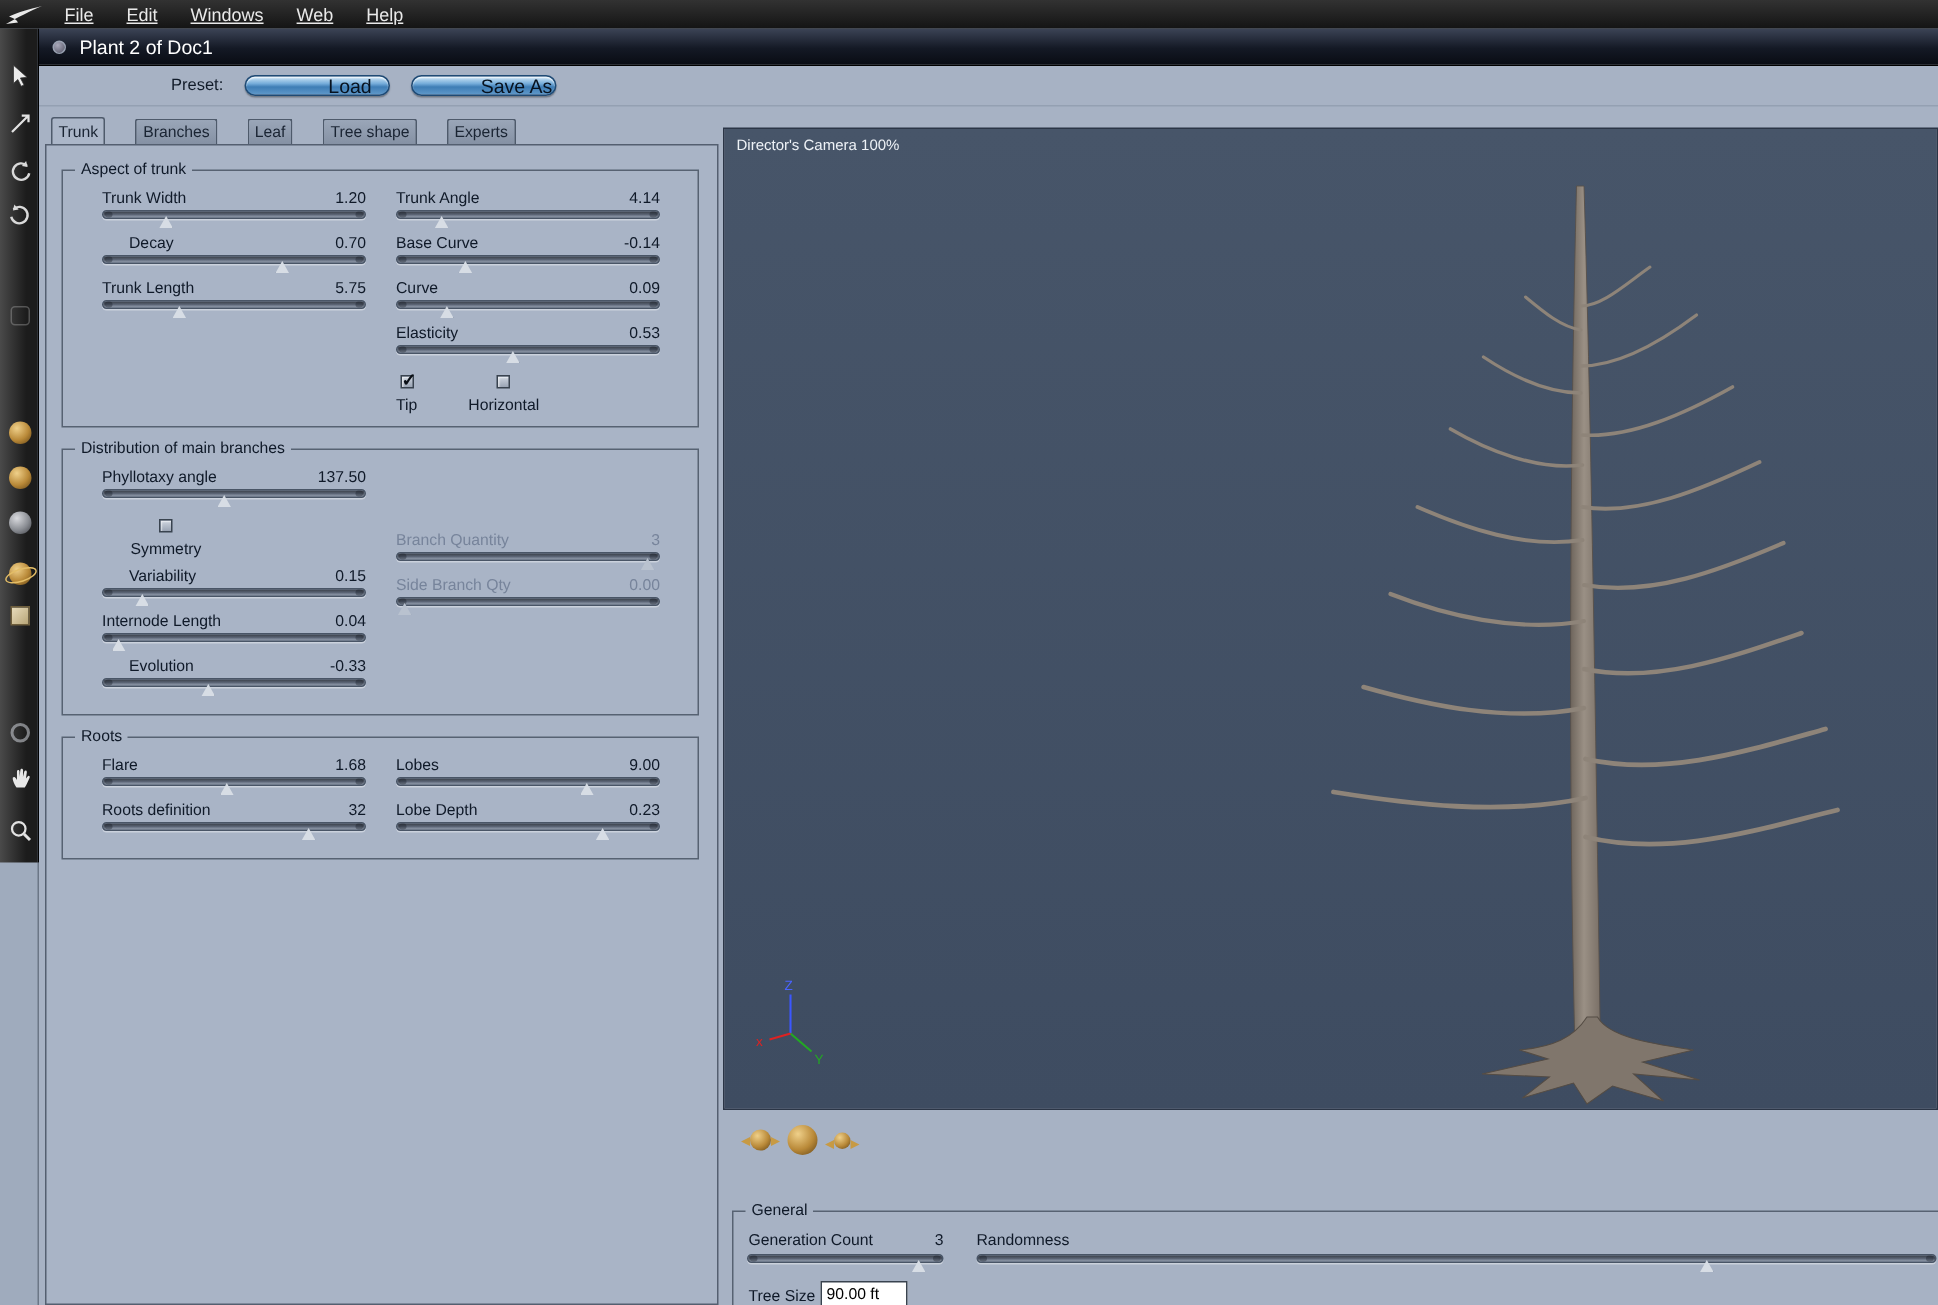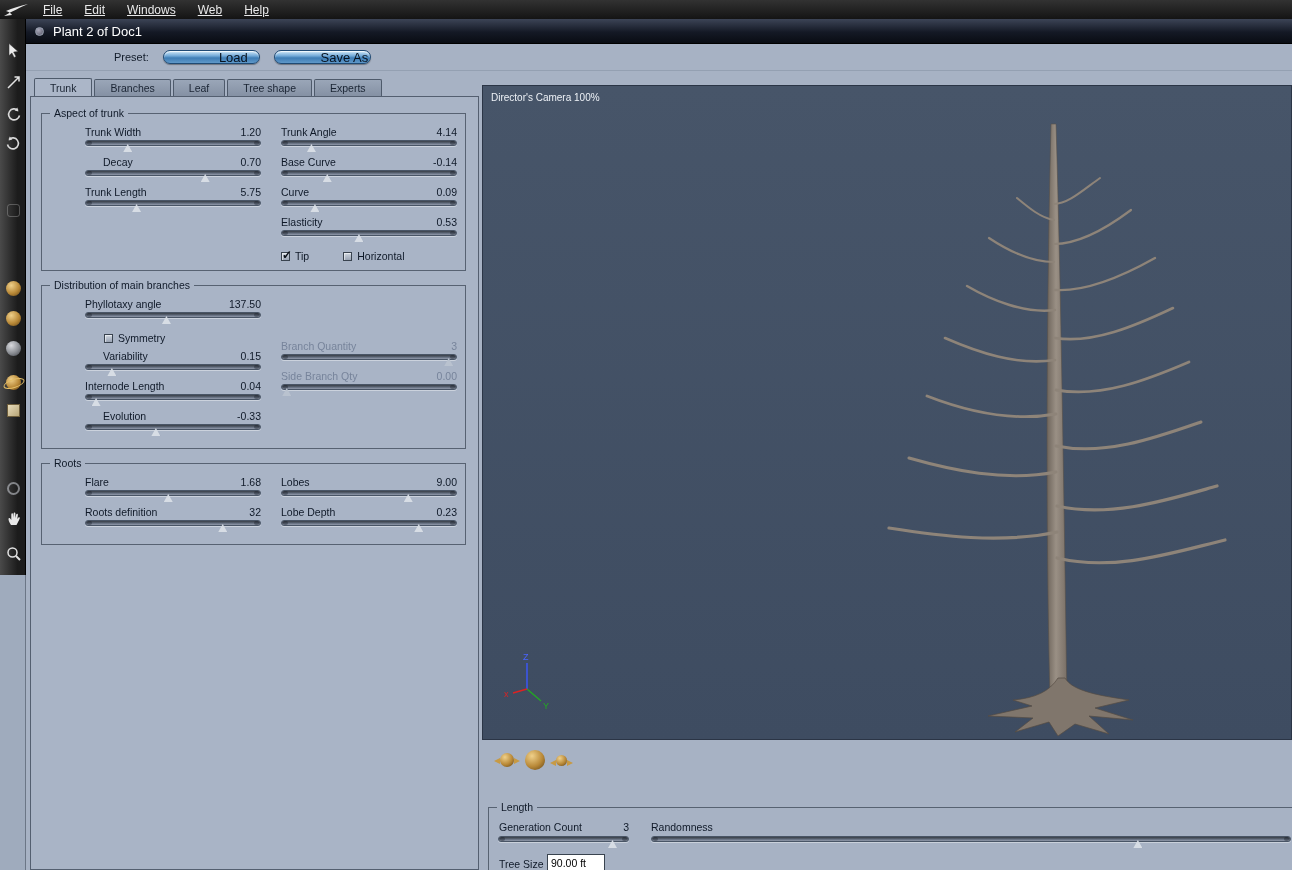--- a/index.html
+++ b/index.html
@@ -41,34 +41,34 @@
   .preset-row { position:absolute; left:0; top:25px; width:1266px; height:27px;
     display:flex; align-items:center; gap:14px; padding-left:88px; font-size:11px; color:#121c2a;
     background:#a7b2c4; border-bottom:1px solid #94a0b2; }
   .pill-btn { width:97px; height:14px; border-radius:8px; border:1px solid #1f4a74; font-size:13px;
     color:#07121f; display:flex; align-items:center; justify-content:center; cursor:pointer;
     background:linear-gradient(#d2e9f8,#74abd9 40%,#3e7db5 58%,#5f98c9);
     box-shadow:inset 0 1px 1px rgba(255,255,255,.75), 0 1px 1px rgba(0,0,0,.35);padding-left:44px; }
 
   
   .tabs { position:absolute; left:8px; top:60px; display:flex; z-index:3; }
-  .tab { height:17px; margin-right:2px; padding:2px 15px 0; font-size:10.5px; color:#1a2433;
+  .tab { height:17px; margin-right:20px; padding:2px 4px 0; font-size:10.5px; color:#1a2433;
     background:linear-gradient(#9aa6b8,#8591a4); border:1px solid #4e5a6b; border-bottom:none;
     border-radius:2px 2px 0 0; cursor:pointer; }
   .tab.active { background:#abb6c8; height:18px; margin-top:-1px; padding-top:3px; }
 
   .left-panel { position:absolute; left:4px; top:77px; width:449px; height:774px;
     background:#a9b4c6; border:1px solid #545f70; }
 
   .group { position:relative; border:1px solid #57627 2; border:1px solid #57627:2; }
   .group { position:relative; border:1px solid #576272; margin:14px 12px 0 10px; padding:12px 10px 8px 26px; }
   .group.first { margin-top:16px; }
   .gtitle { position:absolute; top:-7px; left:8px; background:#a9b4c6; padding:0 4px;
     font-size:10.5px; color:#0f1928; }
-  .cols { display:flex; gap:20px;margin-left:17px; }
+  .cols { display:flex; gap:20px; }
   .col { width:176px; }
   .col.offset { padding-top:42px; }
 
   .param { width:176px; margin-bottom:4px; }
   .param-head { display:flex; justify-content:space-between; font-size:10.5px; color:#0f1928; height:12px; }
   .plabel.indent { padding-left:18px; }
   .pvalue { text-align:right; }
   .param.disabled .param-head { color:#77849b; }
 
   .slider { position:relative; height:13px; margin-top:1px; cursor:pointer; }
@@ -78,21 +78,21 @@
     box-shadow:inset 0 1px 2px rgba(0,0,0,.5), 0 1px 0 rgba(255,255,255,.4); }
   .track::before, .track::after { content:""; position:absolute; top:0; width:5px; height:4px;
     border-radius:3px; background:rgba(15,20,30,.35); }
   .track::before { left:1px; } .track::after { right:1px; }
   .thumb { position:absolute; top:5px; width:9px; height:8px; margin-left:-4px; left:0;
     background:#d7dde5; clip-path:polygon(50% 0,100% 100%,0 100%);
     filter:drop-shadow(0 1px 1px rgba(0,0,0,.55)); }
   .param.disabled .thumb { background:#b9c2cf; }
 
   .checks { display:flex; gap:34px; margin-top:8px; }
-  .check { display:inline-flex; align-items:center; gap:5px; font-size:10.5px; color:#0f1928; cursor:pointer; }
+  .check { display:inline-flex; align-items:center; gap:5px; font-size:10.5px; color:#0f1928; cursor:pointer;flex-direction:column; }
   .check .box { position:relative; width:9px; height:9px; border:1px solid #39434f;
     background:linear-gradient(#cfd6e0,#9aa4b4); box-shadow:inset 1px 1px 1px rgba(255,255,255,.6); }
   .check.checked .box::after { content:"\2713"; position:absolute; left:0px; top:-5px;
     font-size:12px; font-weight:bold; color:#0a0f16; }
   .check.mb { margin:4px 0 6px 19px;align-items:center; }
 
   
   .viewport { position:absolute; left:456px; top:66px; width:810px; height:655px;
     background:linear-gradient(#475569,#3e4c61); border:1px solid #2b3546; cursor:crosshair; }
   .camera-label { position:absolute; left:8px; top:6px; font-size:10px; color:#eef2f7; }
@@ -485,21 +485,21 @@
         </div>
       <div class="manip">
           <div class="sphere big"></div>
         </div>
       <div class="manip wing">
           <div class="sphere" style="width:11px;height:11px;"></div>
         </div>
     </div>
 
     <div class="general">
-      <span class="gtitle" style="top:-7px;">Length</span>
+      <span class="gtitle" style="top:-7px;">General</span>
 
       <span class="g-abs" style="left:10px;top:13px;">Generation Count</span>
       <span class="g-abs" style="left:120px;top:13px;width:20px;text-align:right;">3</span>
       <div class="slider" style="position:absolute;left:9px;top:26px;width:131px;">
           <div class="track"></div>
           <div class="thumb" style="left: 87%;"></div>
         </div>
 
       <span class="g-abs" style="left:162px;top:13px;">Randomness</span>
       <div class="slider" style="position:absolute;left:162px;top:26px;width:640px;">

